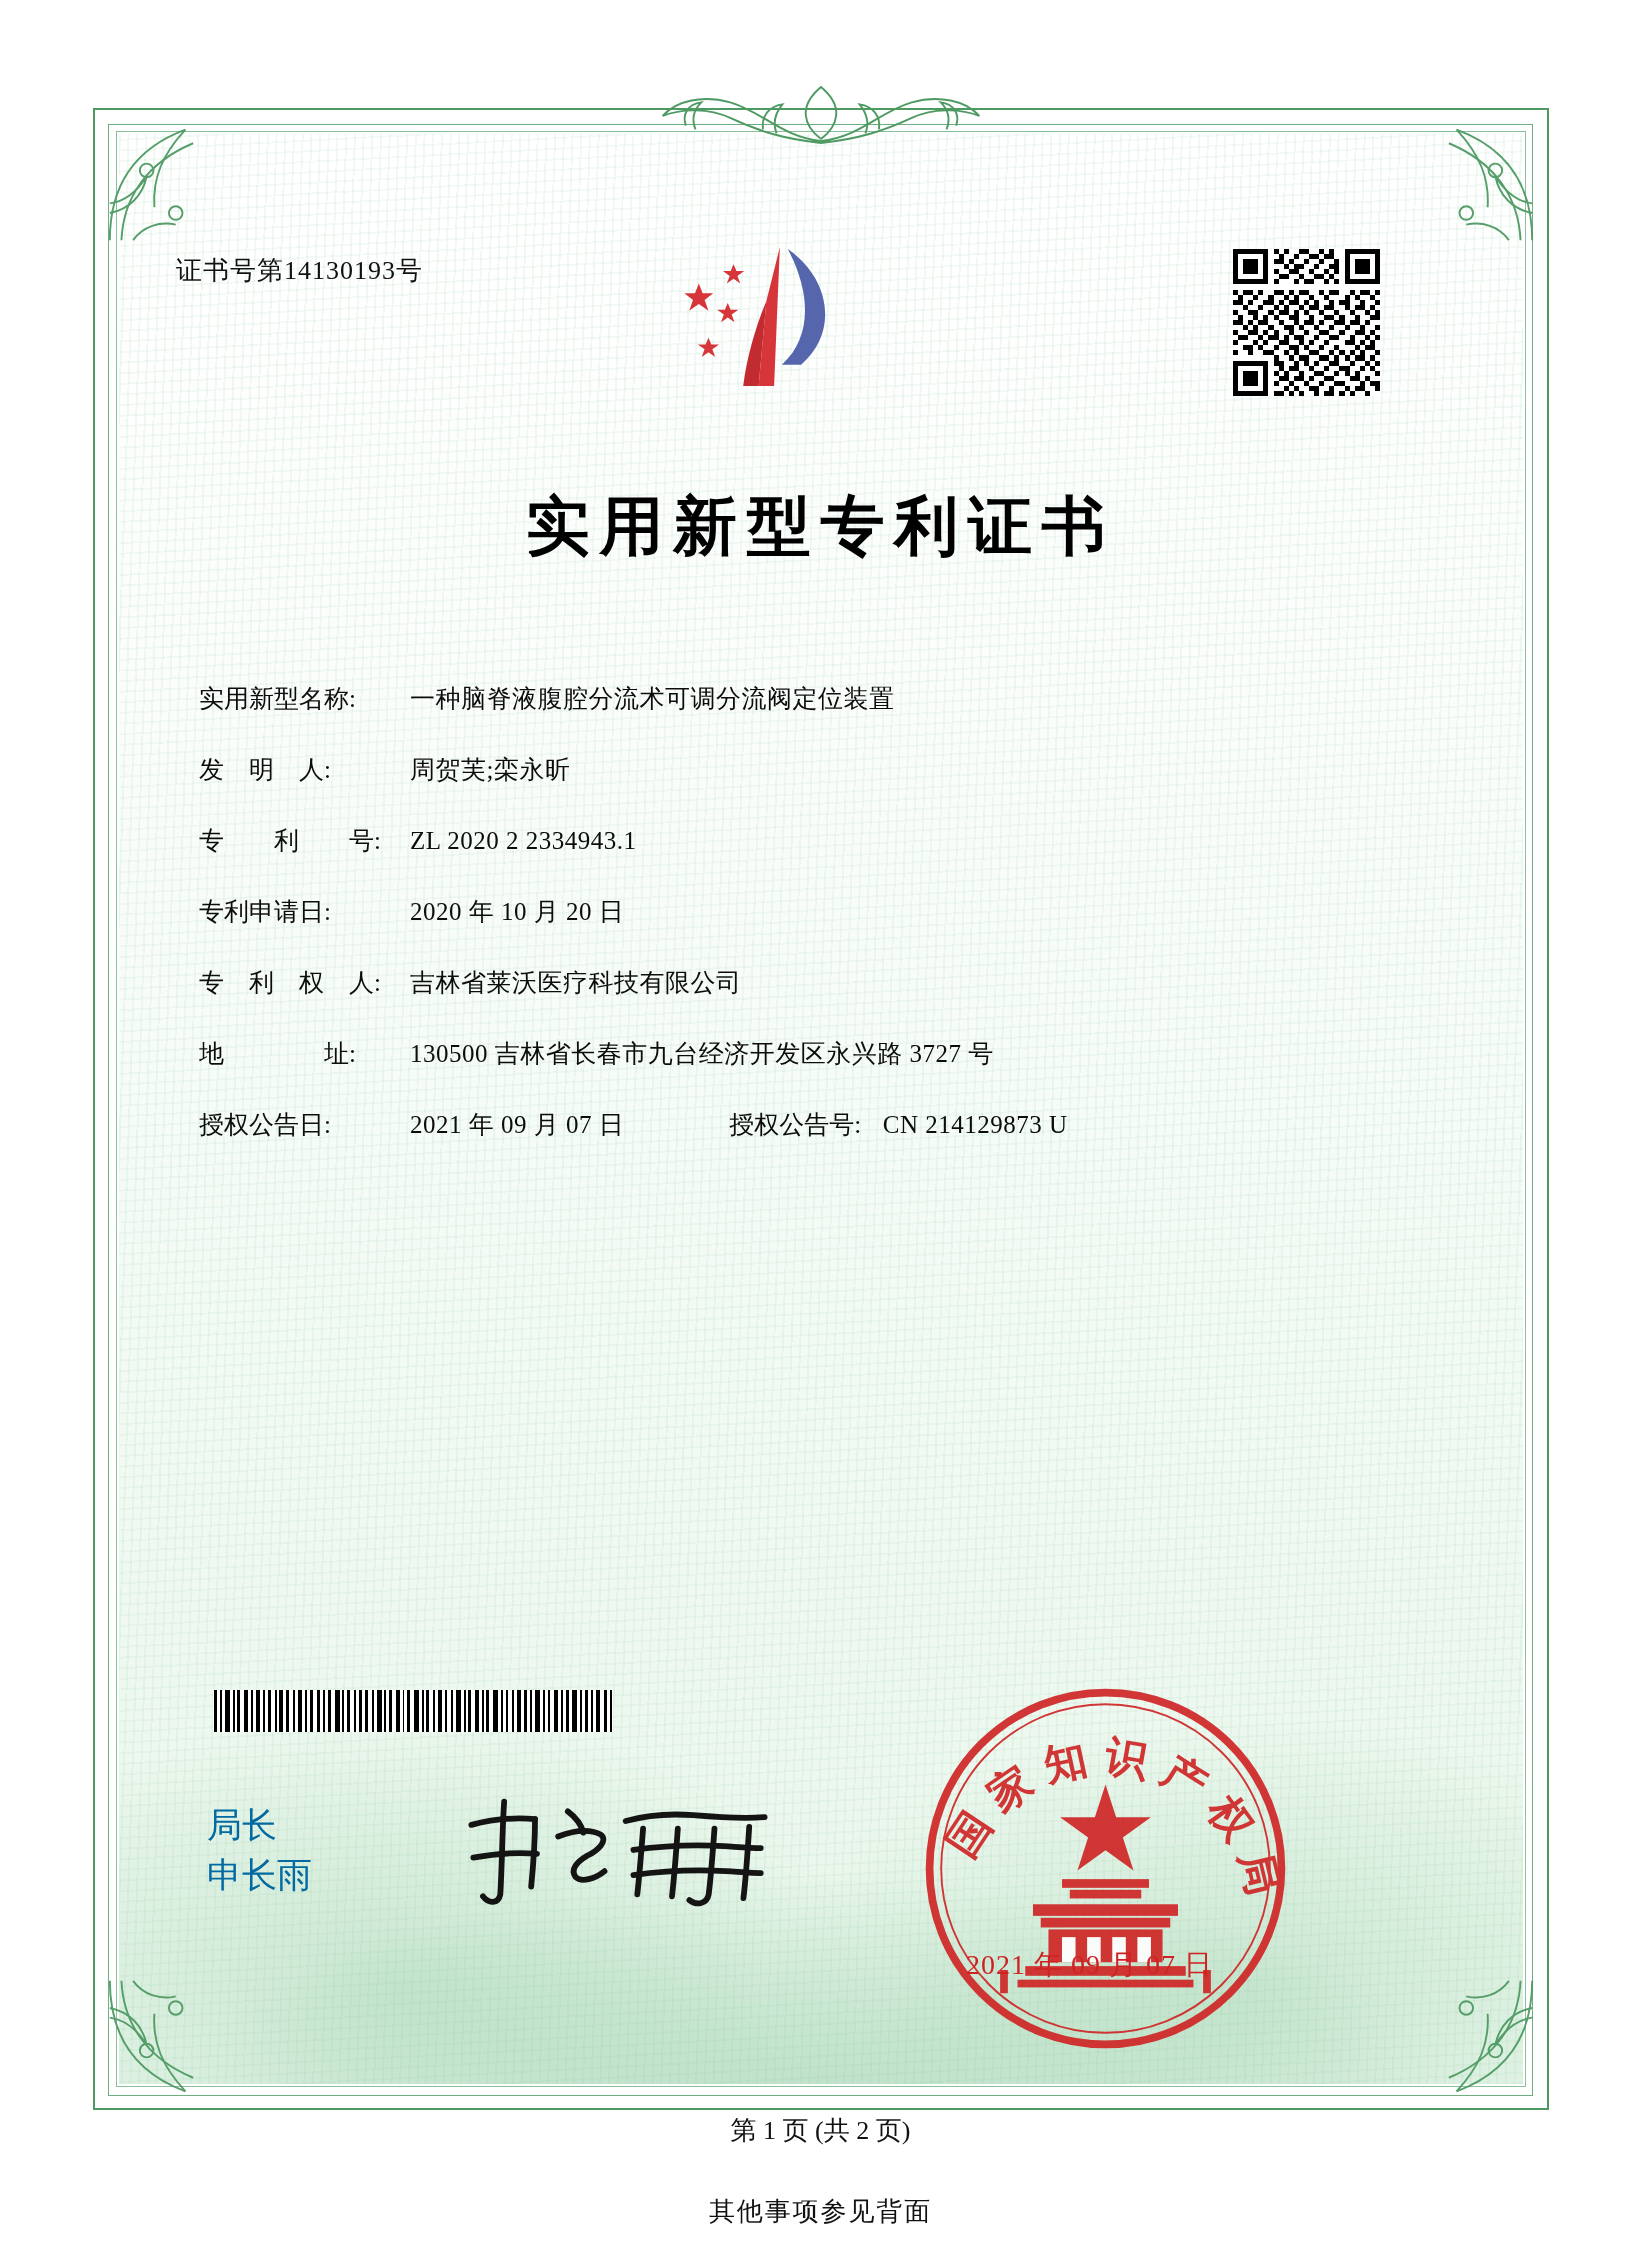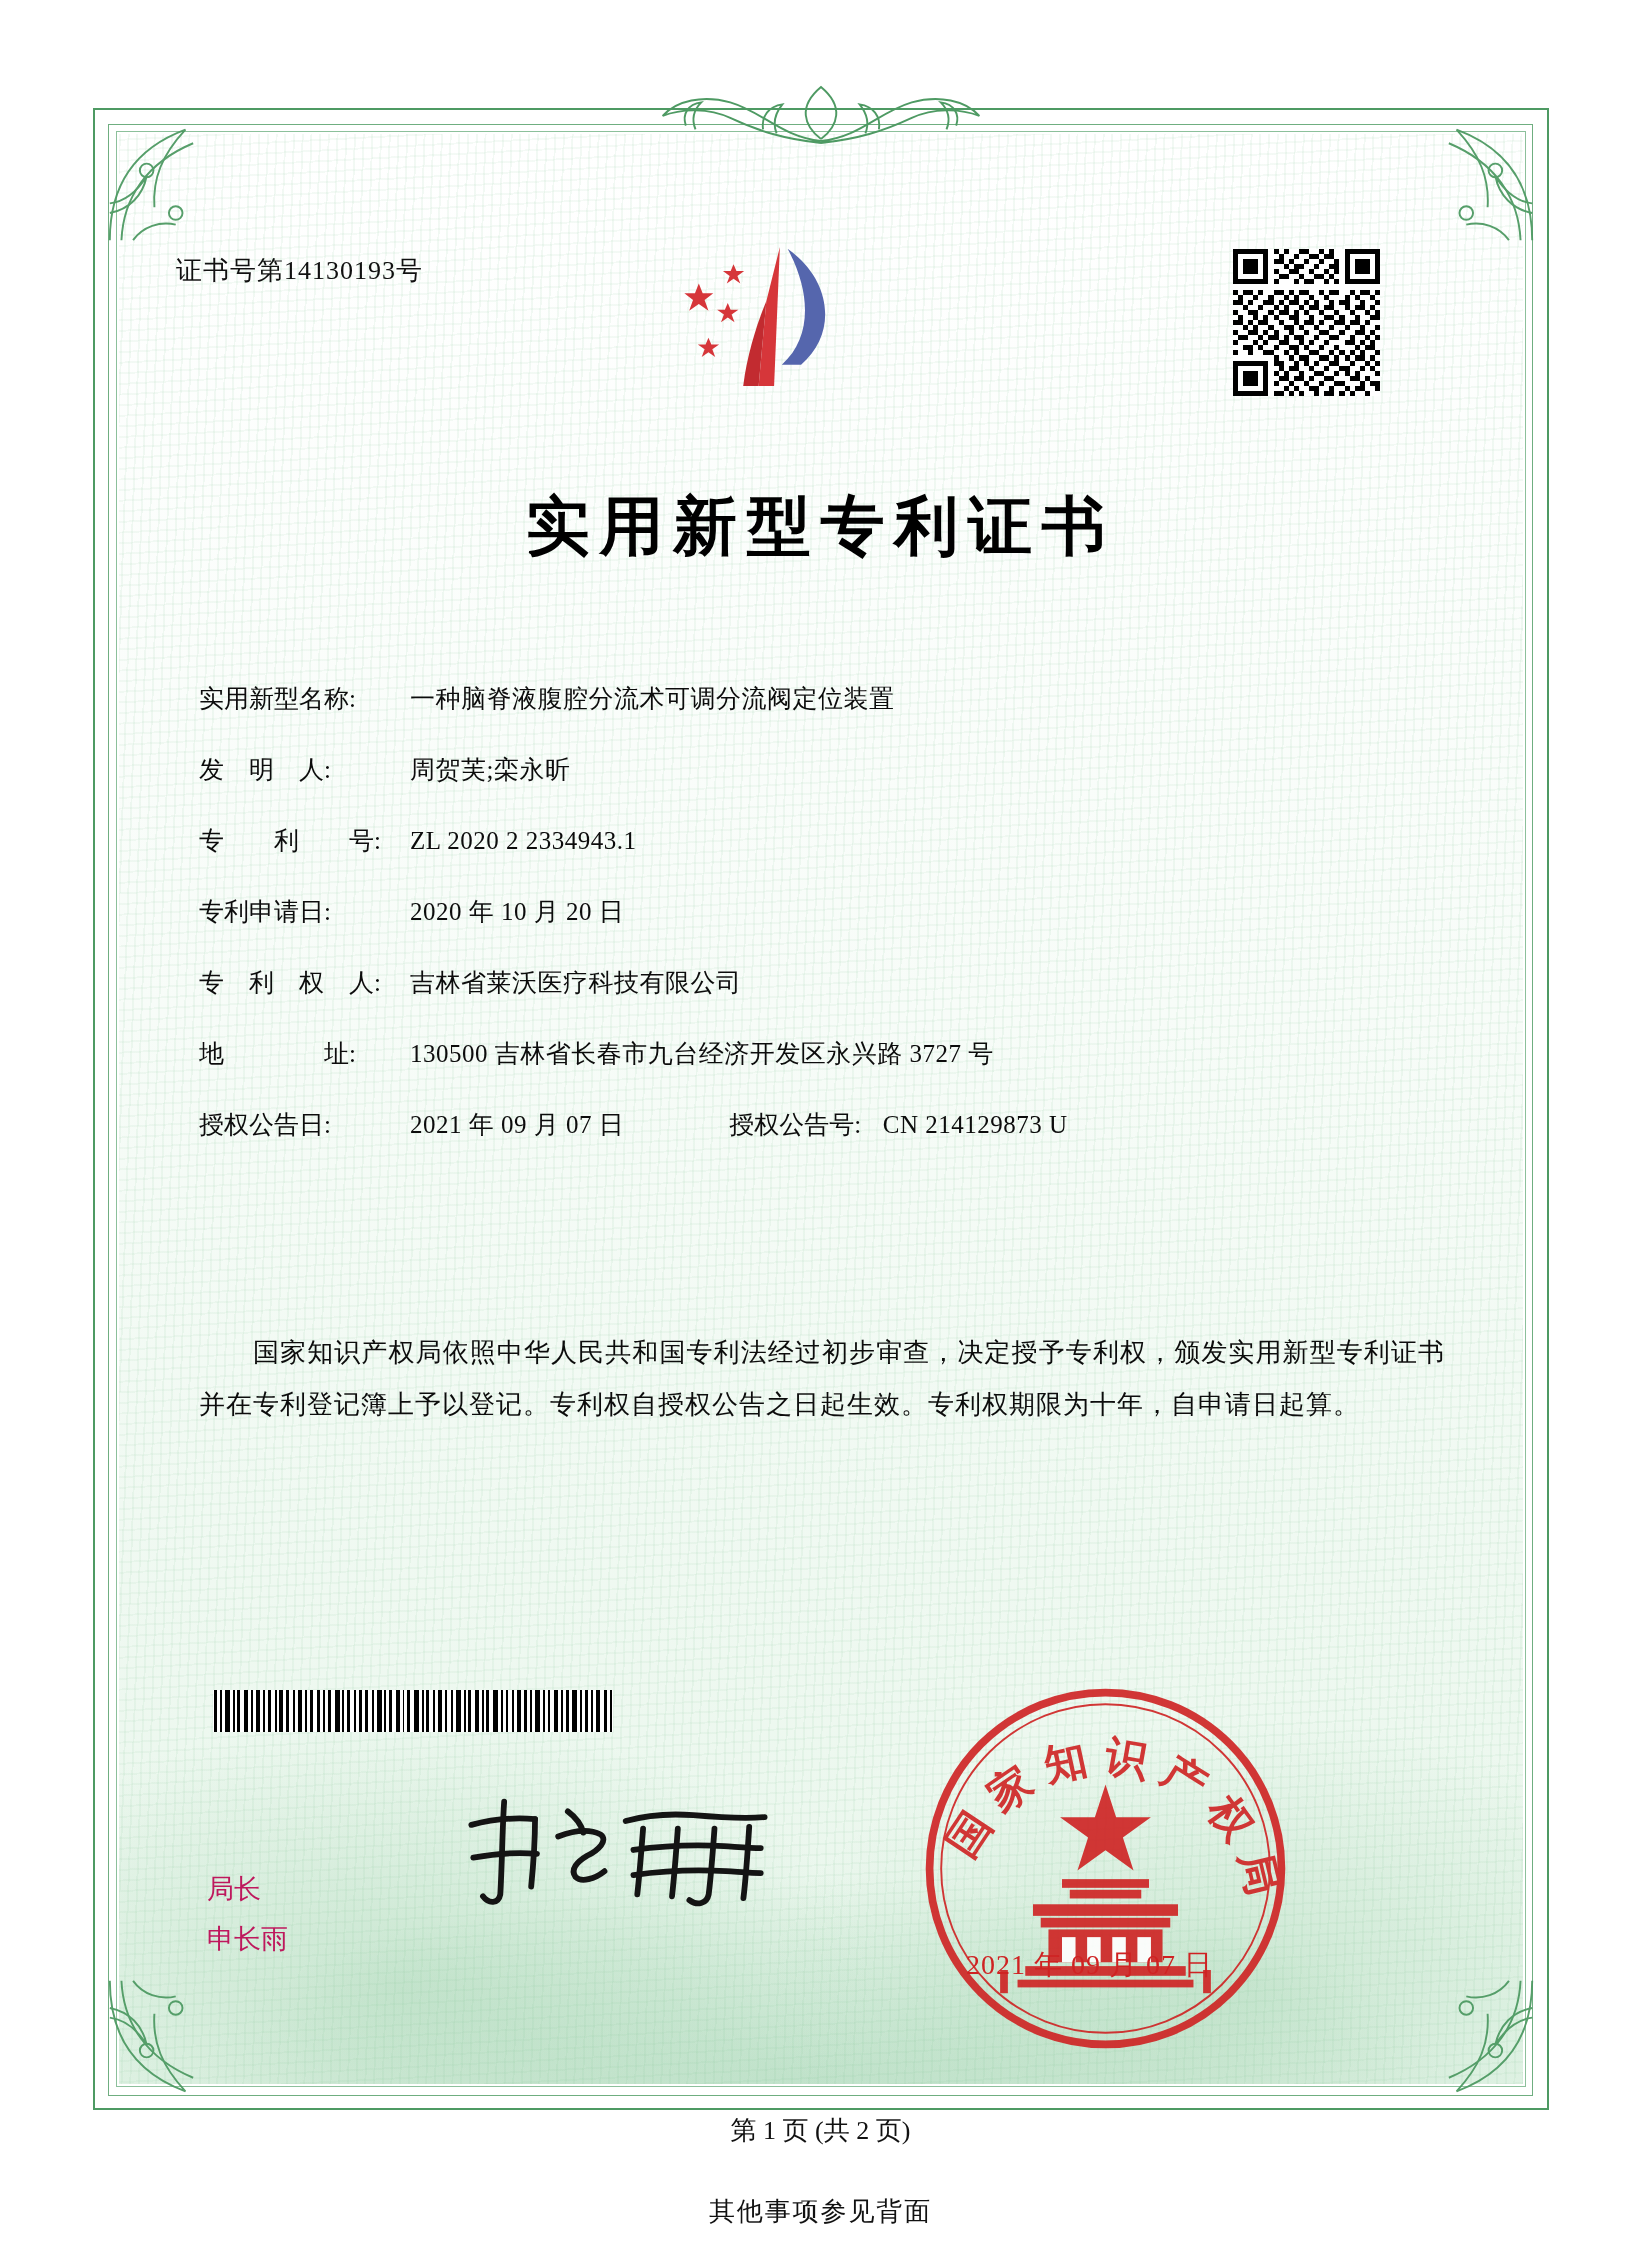--- a/index.html
+++ b/index.html
@@ -168,24 +168,24 @@
     position: absolute;
     left: 210px;
     top: 1690px;
     width: 406px;
     height: 42px;
   }
   
   .sig-label {
     position: absolute;
     left: 207px;
-    top: 1864px;
-    font-size: 27px;
+    top: 1801px;
+    font-size: 35px;
     line-height: 50px;
-    color: #be185d;
+    color: #0369a1;
   }
   .sig-hand {
     position: absolute;
     left: 454px;
     top: 1786px;
     width: 328px;
     height: 126px;
   }
   
   .seal {
@@ -585,21 +585,20 @@
       <div class="flabel">授权公告日:</div>
       <div class="fvalue">2021 年 09 月 07 日</div>
       <span class="pub-gap"></span>
       <div class="fvalue pub2-label">授权公告号:</div>
       <div class="fvalue" style="padding-left:13.5px">CN 214129873 U</div>
     </div>
 
   </div>
 
   <div class="paras">
-    <div class="para">国家知识产权局依照中华人民共和国专利法经过初步审查，决定授予专利权，颁发实用新型专利证书并在专利登记簿上予以登记。专利权自授权公告之日起生效。专利权期限为十年，自申请日起算。</div>
   </div>
 
   <svg class="barcode" viewBox="0 0 420 44" shape-rendering="crispEdges">
     <rect width="420" height="44" fill="#fff"></rect>
     <g fill="#000">
       <rect x="2" y="0" width="3" height="44"></rect>
         <rect x="8" y="0" width="2" height="44"></rect>
       <rect x="13" y="0" width="5" height="44"></rect>
         <rect x="21" y="0" width="2" height="44"></rect>
       <rect x="26" y="0" width="3" height="44"></rect>

